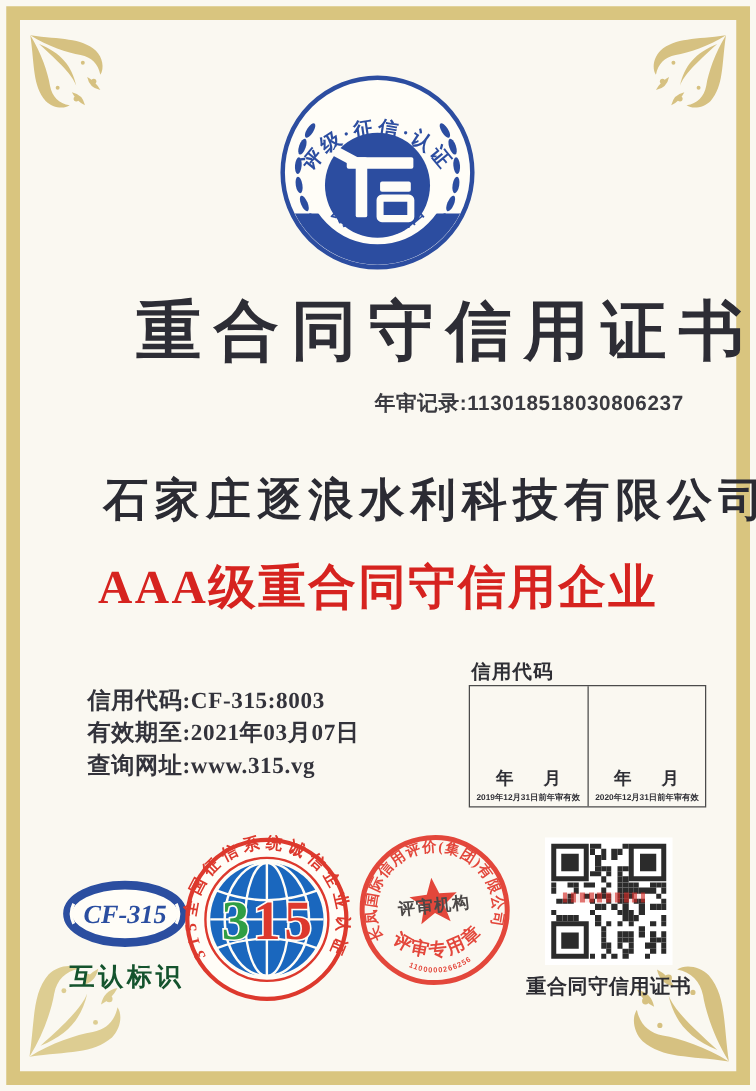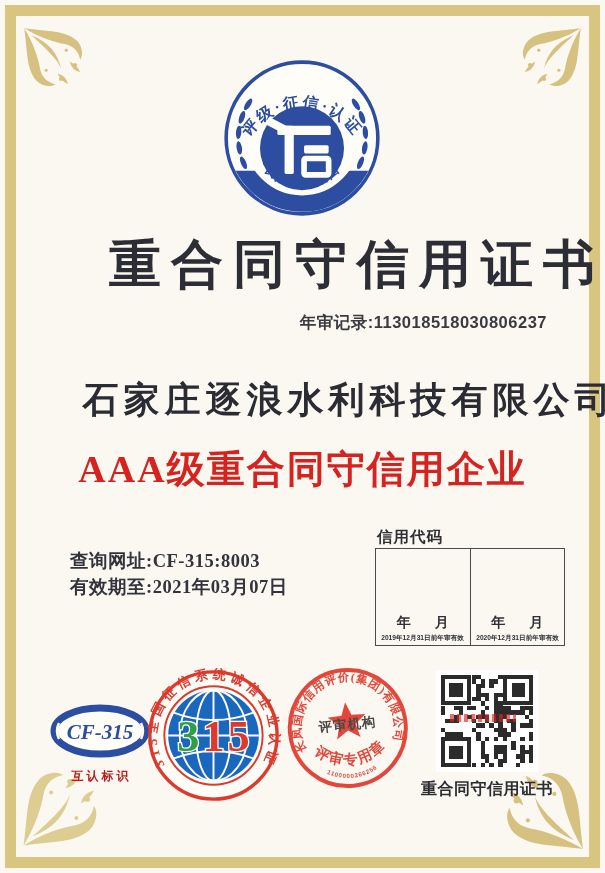--- a/index.html
+++ b/index.html
@@ -60,21 +60,21 @@
   }
   .ar-cell{flex:1;display:flex;flex-direction:column;justify-content:flex-end;align-items:center;}
   .ar-cell + .ar-cell{border-left:1.5px solid #4b4b4b;}
   .ar-ym{display:flex;gap:24px;font-family:"Liberation Serif", serif;font-weight:700;font-size:14px;color:#2f2f35;}
   .ar-note{font-size:7px;font-weight:700;color:#2f2f35;margin:1px 0 2px 0;white-space:nowrap;transform:scale(.95);}
 
   
   .cf-oval{position:absolute;left:50px;top:704px;font-style:italic;}
   .cf-caption{
     position:absolute;left:50px;top:768px;width:100px;text-align:center;
-    font-family:"Liberation Serif", serif;font-weight:700;font-size:12px;color:#b91c1c;letter-spacing:3px;text-indent:3px;
+    font-family:"Liberation Serif", serif;font-weight:700;font-size:20px;color:#14532d;letter-spacing:3px;text-indent:3px;
   }
   .globe{position:absolute;left:146px;top:668px;}
   .seal{position:absolute;left:286px;top:666px;transform:rotate(-6deg);opacity:.93;}
 
   .qr{
     position:absolute;left:436px;top:670px;width:102px;height:102px;background:#fff;
   }
   .qr-grid{position:absolute;left:5px;top:5px;width:92.4px;height:92.4px;}
   .qr-grid i{position:absolute;width:4.4px;height:4.4px;background:#2b2b2b;}
   .qr-finder{position:absolute;width:22px;height:22px;border:4.4px solid #2b2b2b;}
@@ -178,22 +178,23 @@
     </g>
   </svg>
 </div>
 
 <div class="title">重合同守信用证书</div>
 <div class="credit">年审记录:113018518030806237</div>
 <div class="company">石家庄逐浪水利科技有限公司</div>
 <div class="award">AAA级重合同守信用企业</div>
 
 <div class="details">
-  <div>查询网址:CF-315:8003</div>
+  <div>信用代码:CF-315:8003</div>
   <div>有效期至:2021年03月07日</div>
+  <div>查询网址:www.315.vg</div>
 </div>
 
 <div class="ar-label">信用代码</div>
 <div class="ar-box">
   <div class="ar-cell">
     <div class="ar-ym">
       <span>年</span>
       <span>月</span>
     </div>
     <div class="ar-note">2019年12月31日前年审有效</div>

